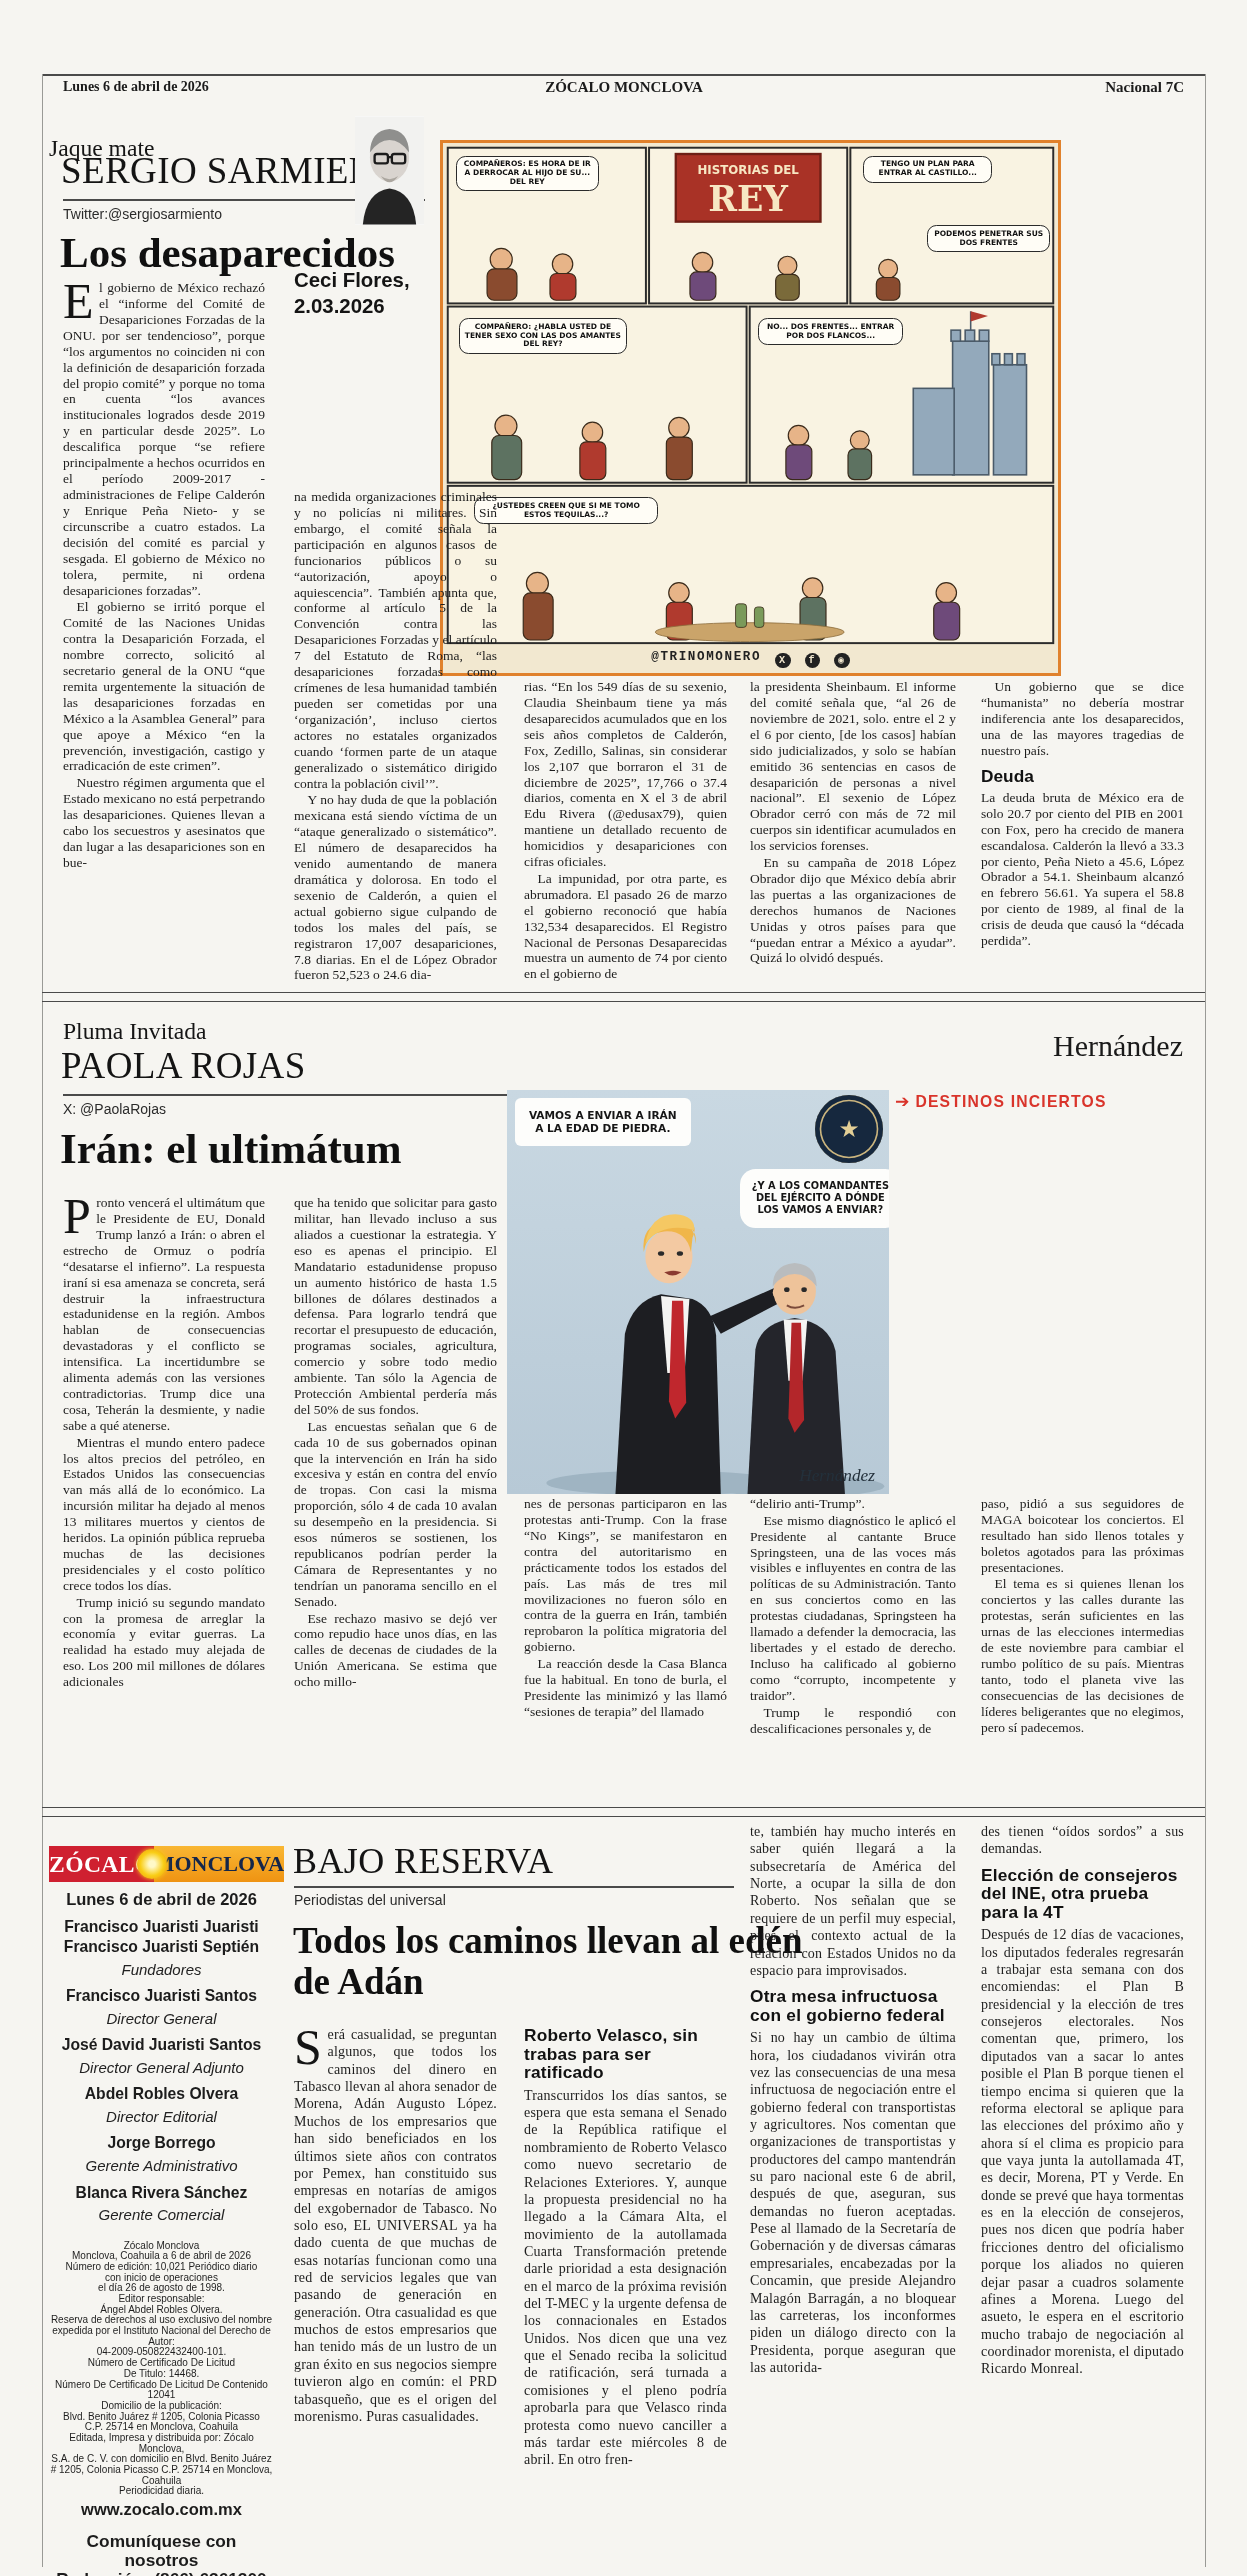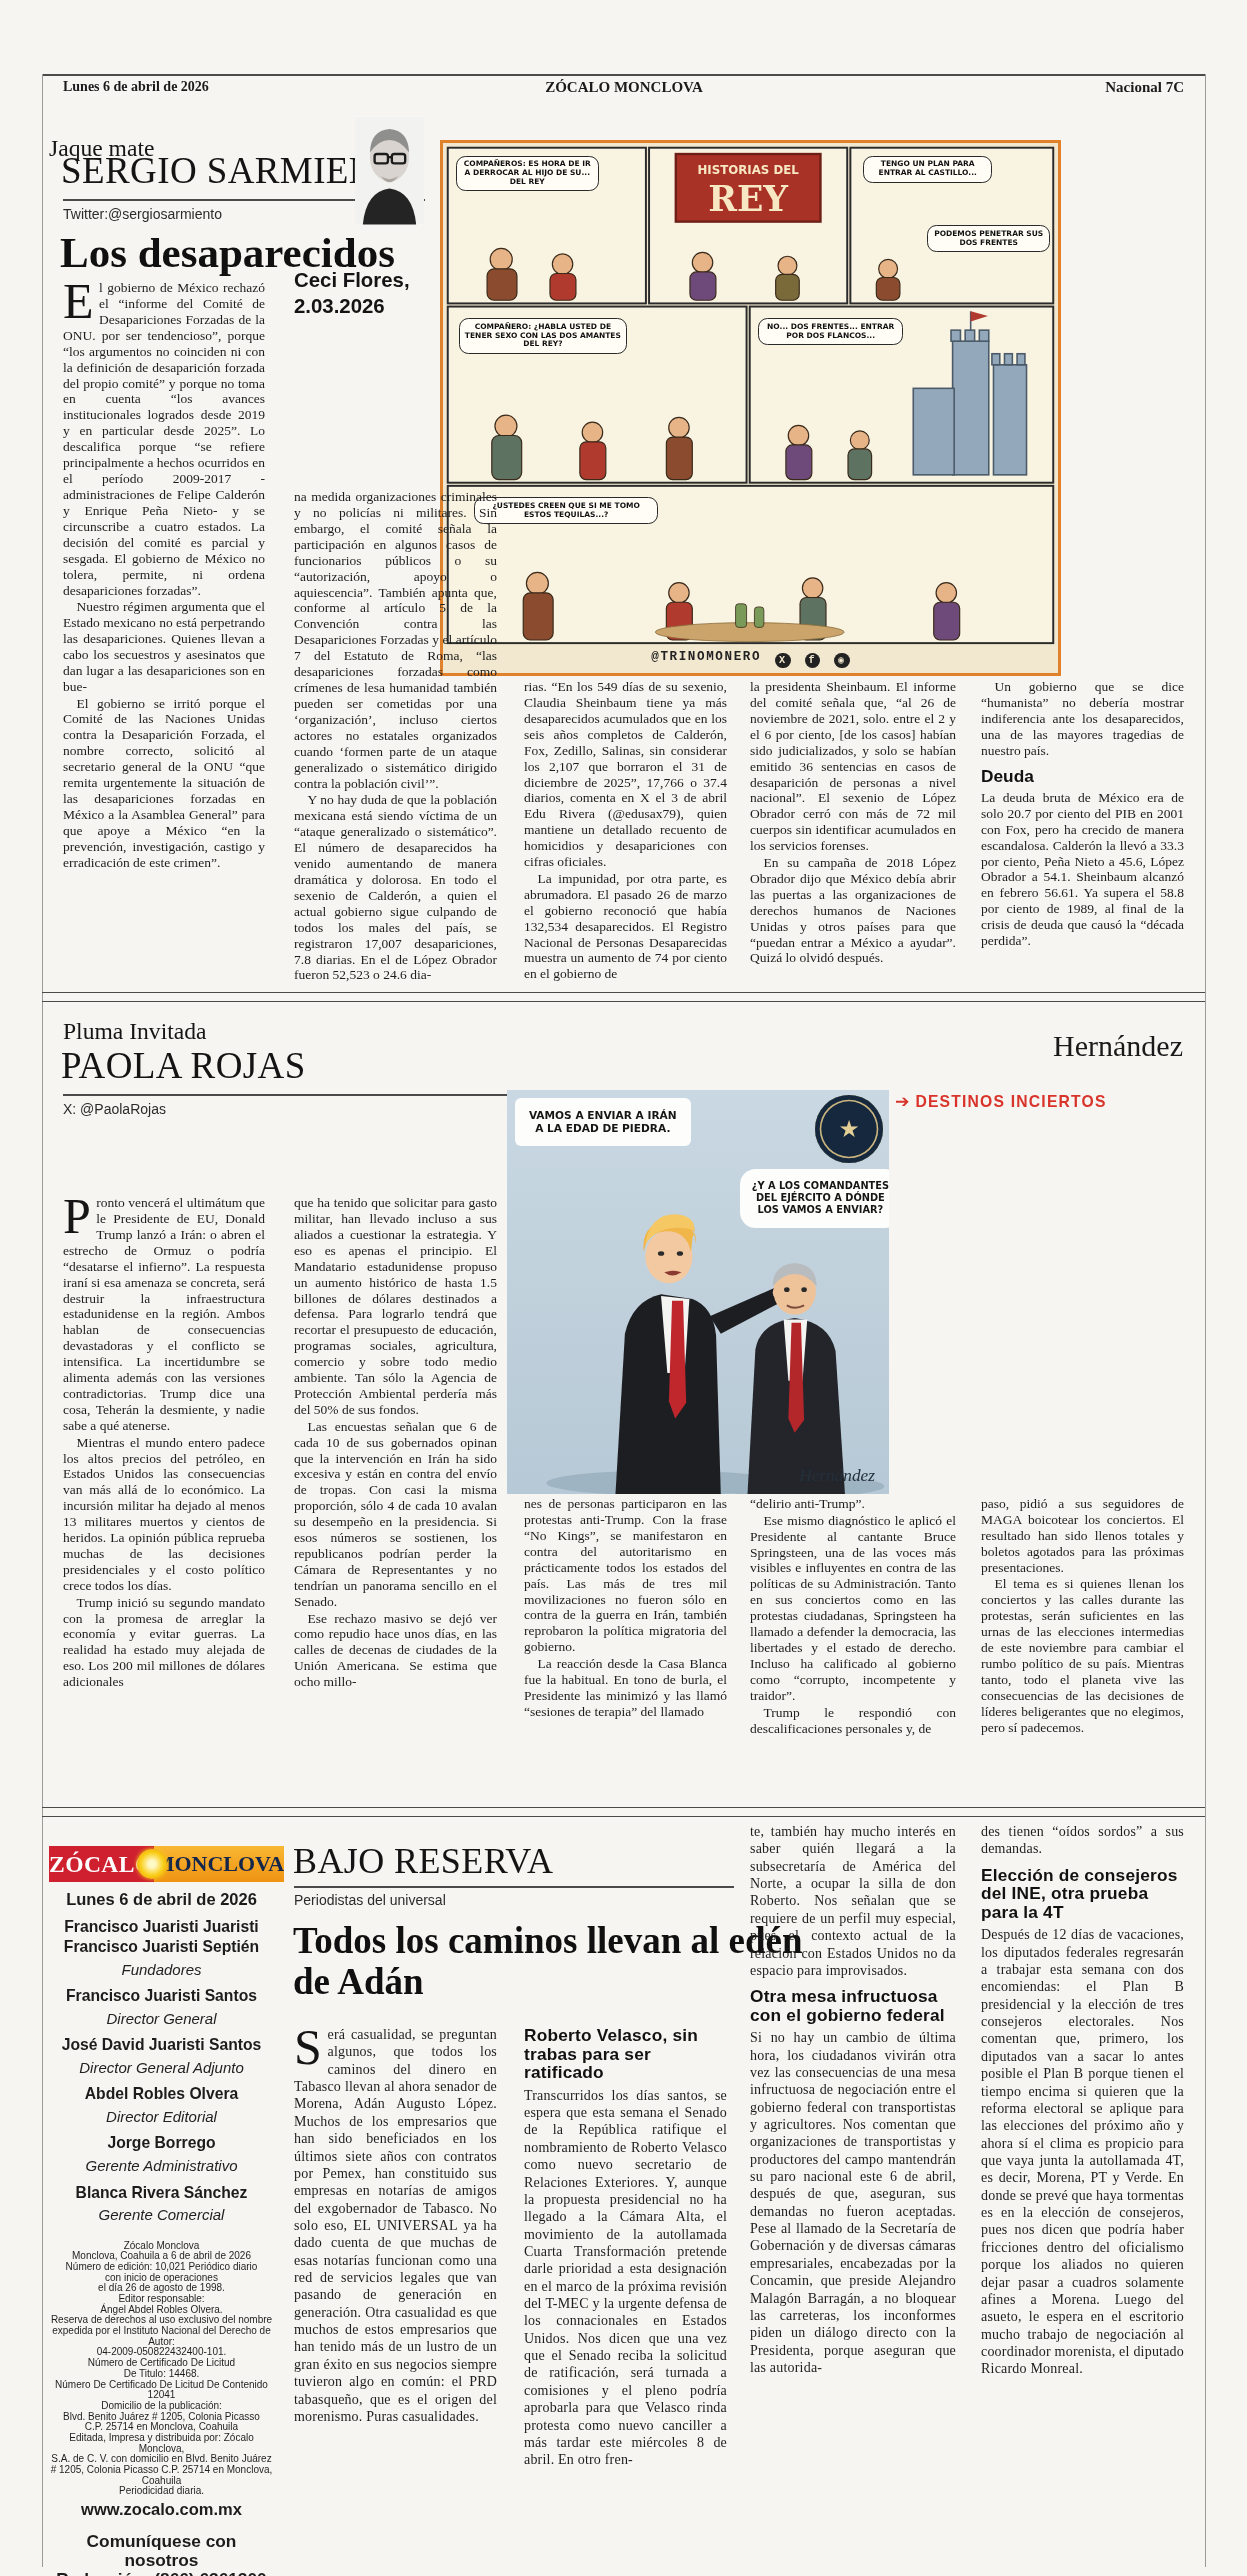--- a/index.html
+++ b/index.html
@@ -169,22 +169,22 @@
       <span class="socialdot">◉</span>
     </div>
   </div>
 
   <div class="abs quoteblock" style="left:294px;top:264px;width:198px;">
     <div class="quoteattrib">Ceci Flores, 2.03.2026</div>
   </div>
 
   <div class="col" style="left:63px;top:280px;width:202px;height:771px;">
     <p class="first"><span class="dropcap">E</span><span>l gobierno de México rechazó el “informe del Comité de Desapariciones Forzadas de la ONU. por ser tendencioso”, porque “los argumentos no coinciden ni con la definición de desaparición forzada del propio comité” y porque no toma en cuenta “los avances institucionales logrados desde 2019 y en particular desde 2025”. Lo descalifica porque “se refiere principalmente a hechos ocurridos en el período 2009-2017 -administraciones de Felipe Calderón y Enrique Peña Nieto- y se circunscribe a cuatro estados. La decisión del comité es parcial y sesgada. El gobierno de México no tolera, permite, ni ordena desapariciones forzadas”.</span></p>
+    <p>El gobierno se irritó porque el Comité de las Naciones Unidas contra la Desaparición Forzada, el nombre correcto, solicitó al secretario general de la ONU “que remita urgentemente la situación de las desapariciones forzadas en México a la Asamblea General” para que apoye a México “en la prevención, investigación, castigo y erradicación de este crimen”.</p>
     <p>Nuestro régimen argumenta que el Estado mexicano no está perpetrando las desapariciones. Quienes llevan a cabo los secuestros y asesinatos que dan lugar a las desapariciones son en bue-</p>
-    <p>El gobierno se irritó porque el Comité de las Naciones Unidas contra la Desaparición Forzada, el nombre correcto, solicitó al secretario general de la ONU “que remita urgentemente la situación de las desapariciones forzadas en México a la Asamblea General” para que apoye a México “en la prevención, investigación, castigo y erradicación de este crimen”.</p>
   </div>
   <div class="col" style="left:294px;top:489px;width:203px;height:563px;">
     <p class="cont">na medida organizaciones criminales y no policías ni militares. Sin embargo, el comité señala la participación en algunos casos de funcionarios públicos o su “autorización, apoyo o aquiescencia”. También apunta que, conforme al artículo 5 de la Convención contra las Desapariciones Forzadas y el artículo 7 del Estatuto de Roma, “las desapariciones forzadas como crímenes de lesa humanidad también pueden ser cometidas por una ‘organización’, incluso ciertos actores no estatales organizados cuando ‘formen parte de un ataque generalizado o sistemático dirigido contra la población civil’”.</p>
     <p>Y no hay duda de que la población mexicana está siendo víctima de un “ataque generalizado o sistemático”. El número de desaparecidos ha venido aumentando de manera dramática y dolorosa. En todo el sexenio de Calderón, a quien el actual gobierno sigue culpando de todos los males del país, se registraron 17,007 desapariciones, 7.8 diarias. En el de López Obrador fueron 52,523 o 24.6 dia-</p>
   </div>
   <div class="col" style="left:524px;top:679px;width:203px;height:373px;">
     <p class="cont">rias. “En los 549 días de su sexenio, Claudia Sheinbaum tiene ya más desaparecidos acumulados que en los seis años completos de Calderón, Fox, Zedillo, Salinas, sin considerar los 2,107 que borraron el 31 de diciembre de 2025”, 17,766 o 37.4 diarios, comenta en X el 3 de abril Edu Rivera (@edusax79), quien mantiene un detallado recuento de homicidios y desapariciones con cifras oficiales.</p>
     <p>La impunidad, por otra parte, es abrumadora. El pasado 26 de marzo el gobierno reconoció que había 132,534 desaparecidos. El Registro Nacional de Personas Desaparecidas muestra un aumento de 74 por ciento en el gobierno de</p>
   </div>
   <div class="col" style="left:750px;top:679px;width:206px;height:376px;">
@@ -199,20 +199,21 @@
 
   <div class="rule" style="left:42px;top:992px;width:1163px;height:1.2px;"></div>
   <div class="rule" style="left:42px;top:1001px;width:1163px;height:1.2px;"></div>
 
   <div class="abs kicker" style="left:63px;top:1018px;">Pluma Invitada</div>
   <div class="abs author" style="left:61px;top:1044px;">PAOLA ROJAS</div>
   <div class="rule" style="left:63px;top:1094px;width:637px;height:2px;"></div>
   <div class="abs handle" style="left:63px;top:1101px;">X: @PaolaRojas</div>
   <div class="abs hernandezlbl" style="left:975px;top:1029px;width:208px;text-align:right;">Hernández</div>
 
+  <div class="abs headline" style="left:60px;top:1126px;width:409px;">Irán: el ultimátum</div>
 
   <div class="abs destinos" style="left:895px;top:1091px;">
     <span class="arrow">➔</span><span>DESTINOS INCIERTOS</span>
   </div>
 
   <div class="cartoon2" style="left:507px;top:1090px;width:382px;height:404px;">
     <svg width="382" height="404" viewBox="0 0 486 514" style="position:absolute;left:0;top:0;">
       <ellipse cx="200" cy="500" rx="150" ry="16" fill="#9fb4c2"></ellipse>
       <ellipse cx="370" cy="504" rx="110" ry="14" fill="#9fb4c2"></ellipse>
 

